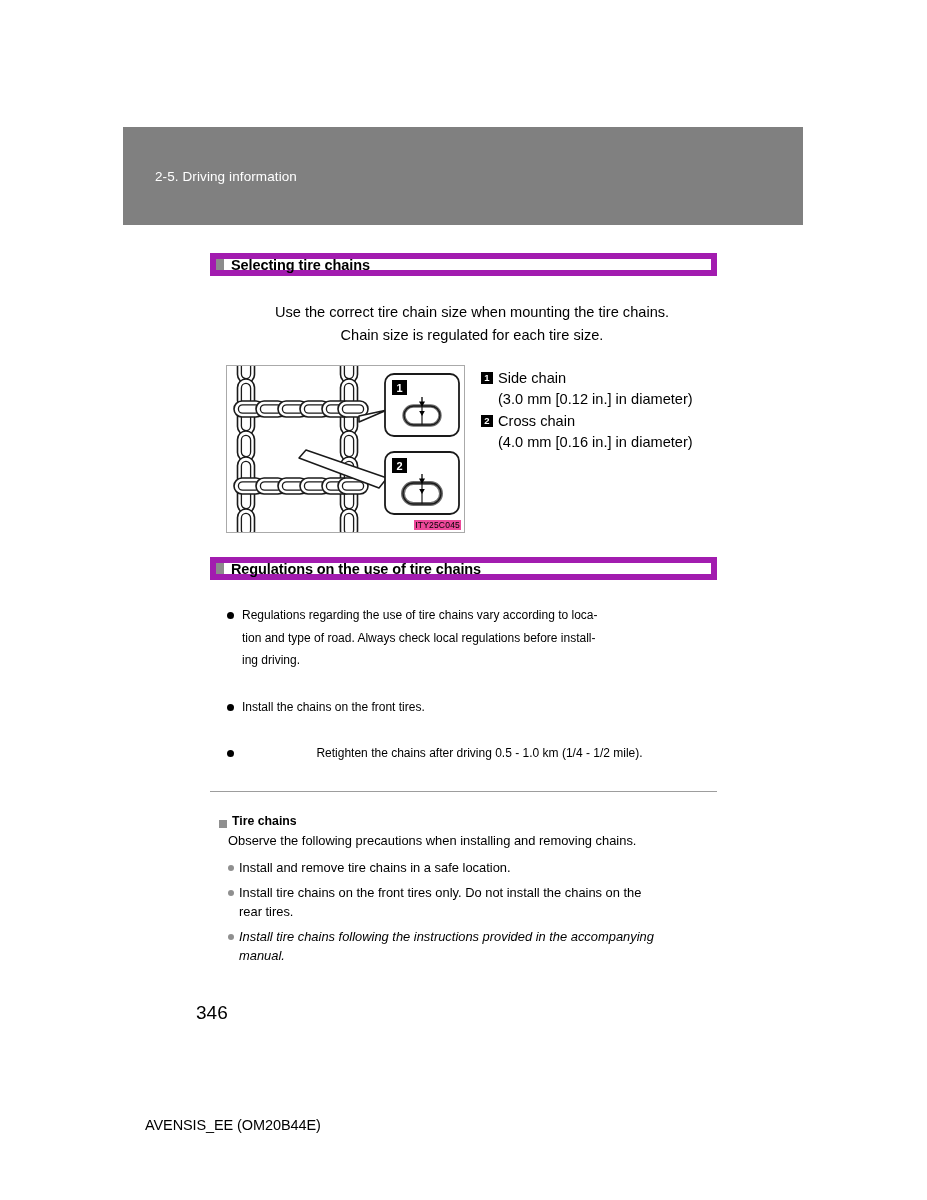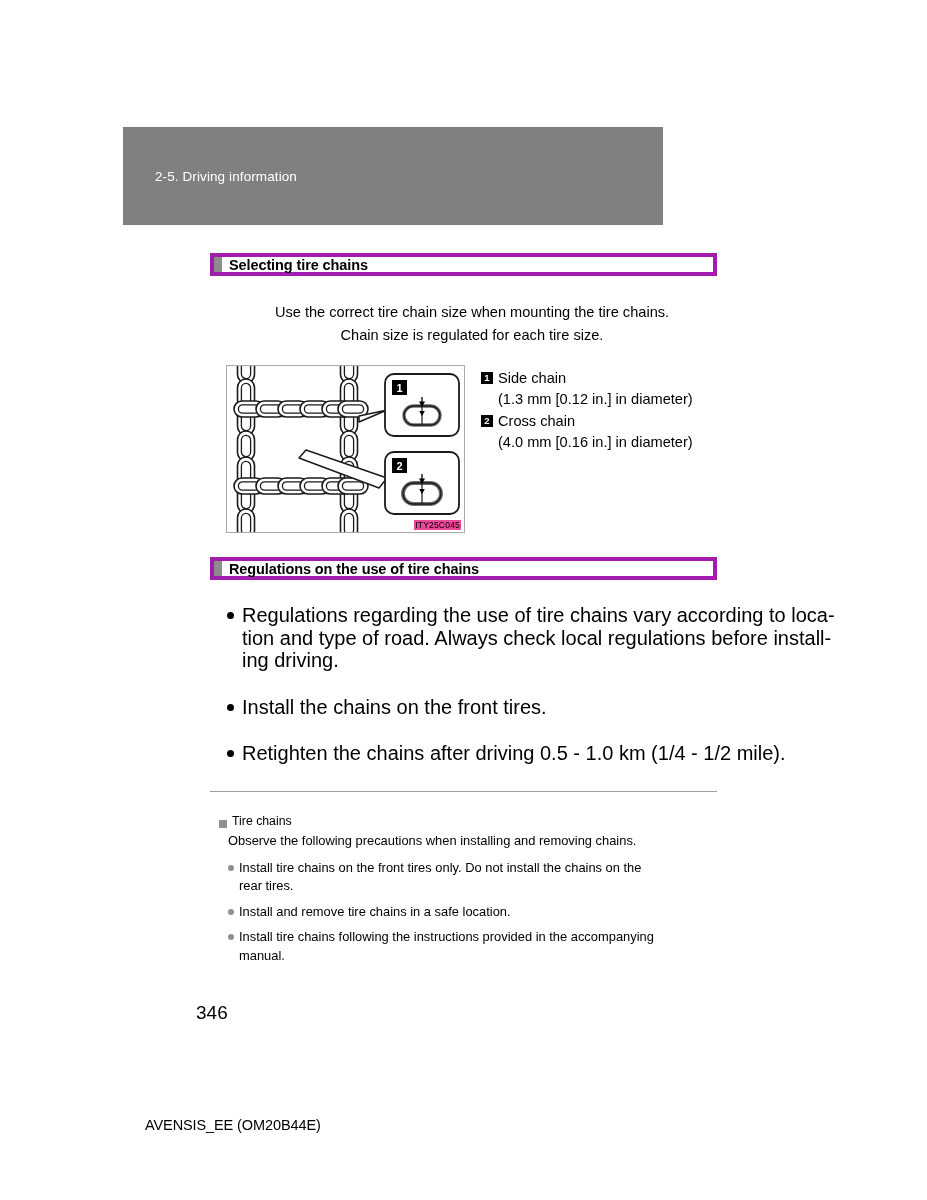--- a/index.html
+++ b/index.html
@@ -14,21 +14,21 @@
     font-family: "Liberation Sans", sans-serif;
     color: #000000;
     overflow: hidden;
   }
 
   
   .header-band {
     position: absolute;
     left: 123px;
     top: 127px;
-    width: 540px;
+    width: 680px;
     height: 98px;
     background: #808080;
   }
   .header-band-title {
     position: absolute;
     left: 32px;
     top: 42px;
     font-size: 13.5px;
     color: #ffffff;
     letter-spacing: 0.1px;
@@ -40,21 +40,21 @@
     position: absolute;
     left: 210px;
     top: 253px;
     width: 507px;
   }
 
   
   .section-bar {
     position: relative;
     height: 23px;
-    border: 4px solid #a21caf;
+    border: 6px solid #a21caf;
     background: #ffffff;
     box-sizing: border-box;
     display: flex;
     align-items: center;
     margin-bottom: 8px;
   }
   .section-bar-tab {
     width: 8px;
     height: 100%;
     background: #8c8c8c;
@@ -144,21 +144,21 @@
   .section-gap { height: 24px; }
 
   
   .bullets {
     margin-top: 21px;
     margin-left: 17px;
   }
   .bullet {
     display: flex;
     align-items: flex-start;
-    font-size: 20px;
+    font-size: 12px;
     line-height: 22.5px;
     margin-bottom: 16px;
     margin-top: 24px;
   }
   .bullet:last-child { margin-bottom: 0; text-align: center; }
   .bullet-dot {
     flex: 0 0 auto;
     width: 7px;
     height: 7px;
     border-radius: 50%;
@@ -176,21 +176,21 @@
     background: #9d9d9d;
     width: 100%;
   }
 
   
   .notice { margin-top: 22px; }
   .notice-head {
     display: flex;
     align-items: flex-end;
     font-size: 12.3px;
-    font-weight: normal;
+    font-weight: bold;
     margin-left: 9px;
   }
   .notice-square {
     width: 8px;
     height: 8px;
     background: #8f8f8f;
     margin-right: 5px;
     flex: 0 0 auto;
   }
   .notice-intro {
@@ -204,21 +204,21 @@
     margin-top: 9px;
     margin-left: 18px;
   }
   .notice-item {
     display: flex;
     align-items: flex-start;
     font-size: 12.9px;
     line-height: 18.5px;
     margin-bottom: 7px;
   }
-  .notice-item:last-child { margin-bottom: 12px; }
+  .notice-item:last-child { margin-bottom: 12px; font-style: italic; }
   .notice-dot {
     flex: 0 0 auto;
     width: 6px;
     height: 6px;
     border-radius: 50%;
     background: #8f8f8f;
     margin-top: 6px;
     margin-right: 5px;
   }
   .notice-text { flex: 1 1 auto; }
@@ -350,21 +350,21 @@
       </svg>
       <div class="fig-code">ITY25C045</div>
     </div>
 
     <div class="legend">
       <div class="legend-item">
         <div class="legend-line1">
           <span class="num-badge">1</span>
           <span>Side chain</span>
         </div>
-        <div class="legend-line2">(1.3 mm [0.12 in.] in diameter)</div>
+        <div class="legend-line2">(3.0 mm [0.12 in.] in diameter)</div>
       </div>
       <div class="legend-item">
         <div class="legend-line1">
           <span class="num-badge">2</span>
           <span>Cross chain</span>
         </div>
         <div class="legend-line2">(4.0 mm [0.16 in.] in diameter)</div>
       </div>
     </div>
   </div>
@@ -402,36 +402,36 @@
   <div class="rule"></div>
 
   <div class="notice">
     <div class="notice-head">
       <span class="notice-square"></span>
       <span>Tire chains</span>
     </div>
     <div class="notice-intro">Observe the following precautions when installing and removing chains.</div>
 
     <div class="notice-list">
+      <div class="notice-item">
+        <span class="notice-dot"></span>
+        <span class="notice-text">
+          <div>Install and remove tire chains in a safe location.</div>
+        </span>
+      </div>
       <div class="notice-item">
         <span class="notice-dot"></span>
         <span class="notice-text">
           <div class="justify">Install tire chains on the front tires only. Do not install the chains on the</div>
           <div>rear tires.</div>
         </span>
       </div>
       <div class="notice-item">
         <span class="notice-dot"></span>
         <span class="notice-text">
-          <div>Install and remove tire chains in a safe location.</div>
-        </span>
-      </div>
-      <div class="notice-item">
-        <span class="notice-dot"></span>
-        <span class="notice-text">
           <div class="justify">Install tire chains following the instructions provided in the accompanying</div>
           <div>manual.</div>
         </span>
       </div>
     </div>
   </div>
 </div>
 
 <div class="page-number">346</div>
 <div class="doc-code">AVENSIS_EE (OM20B44E)</div>

